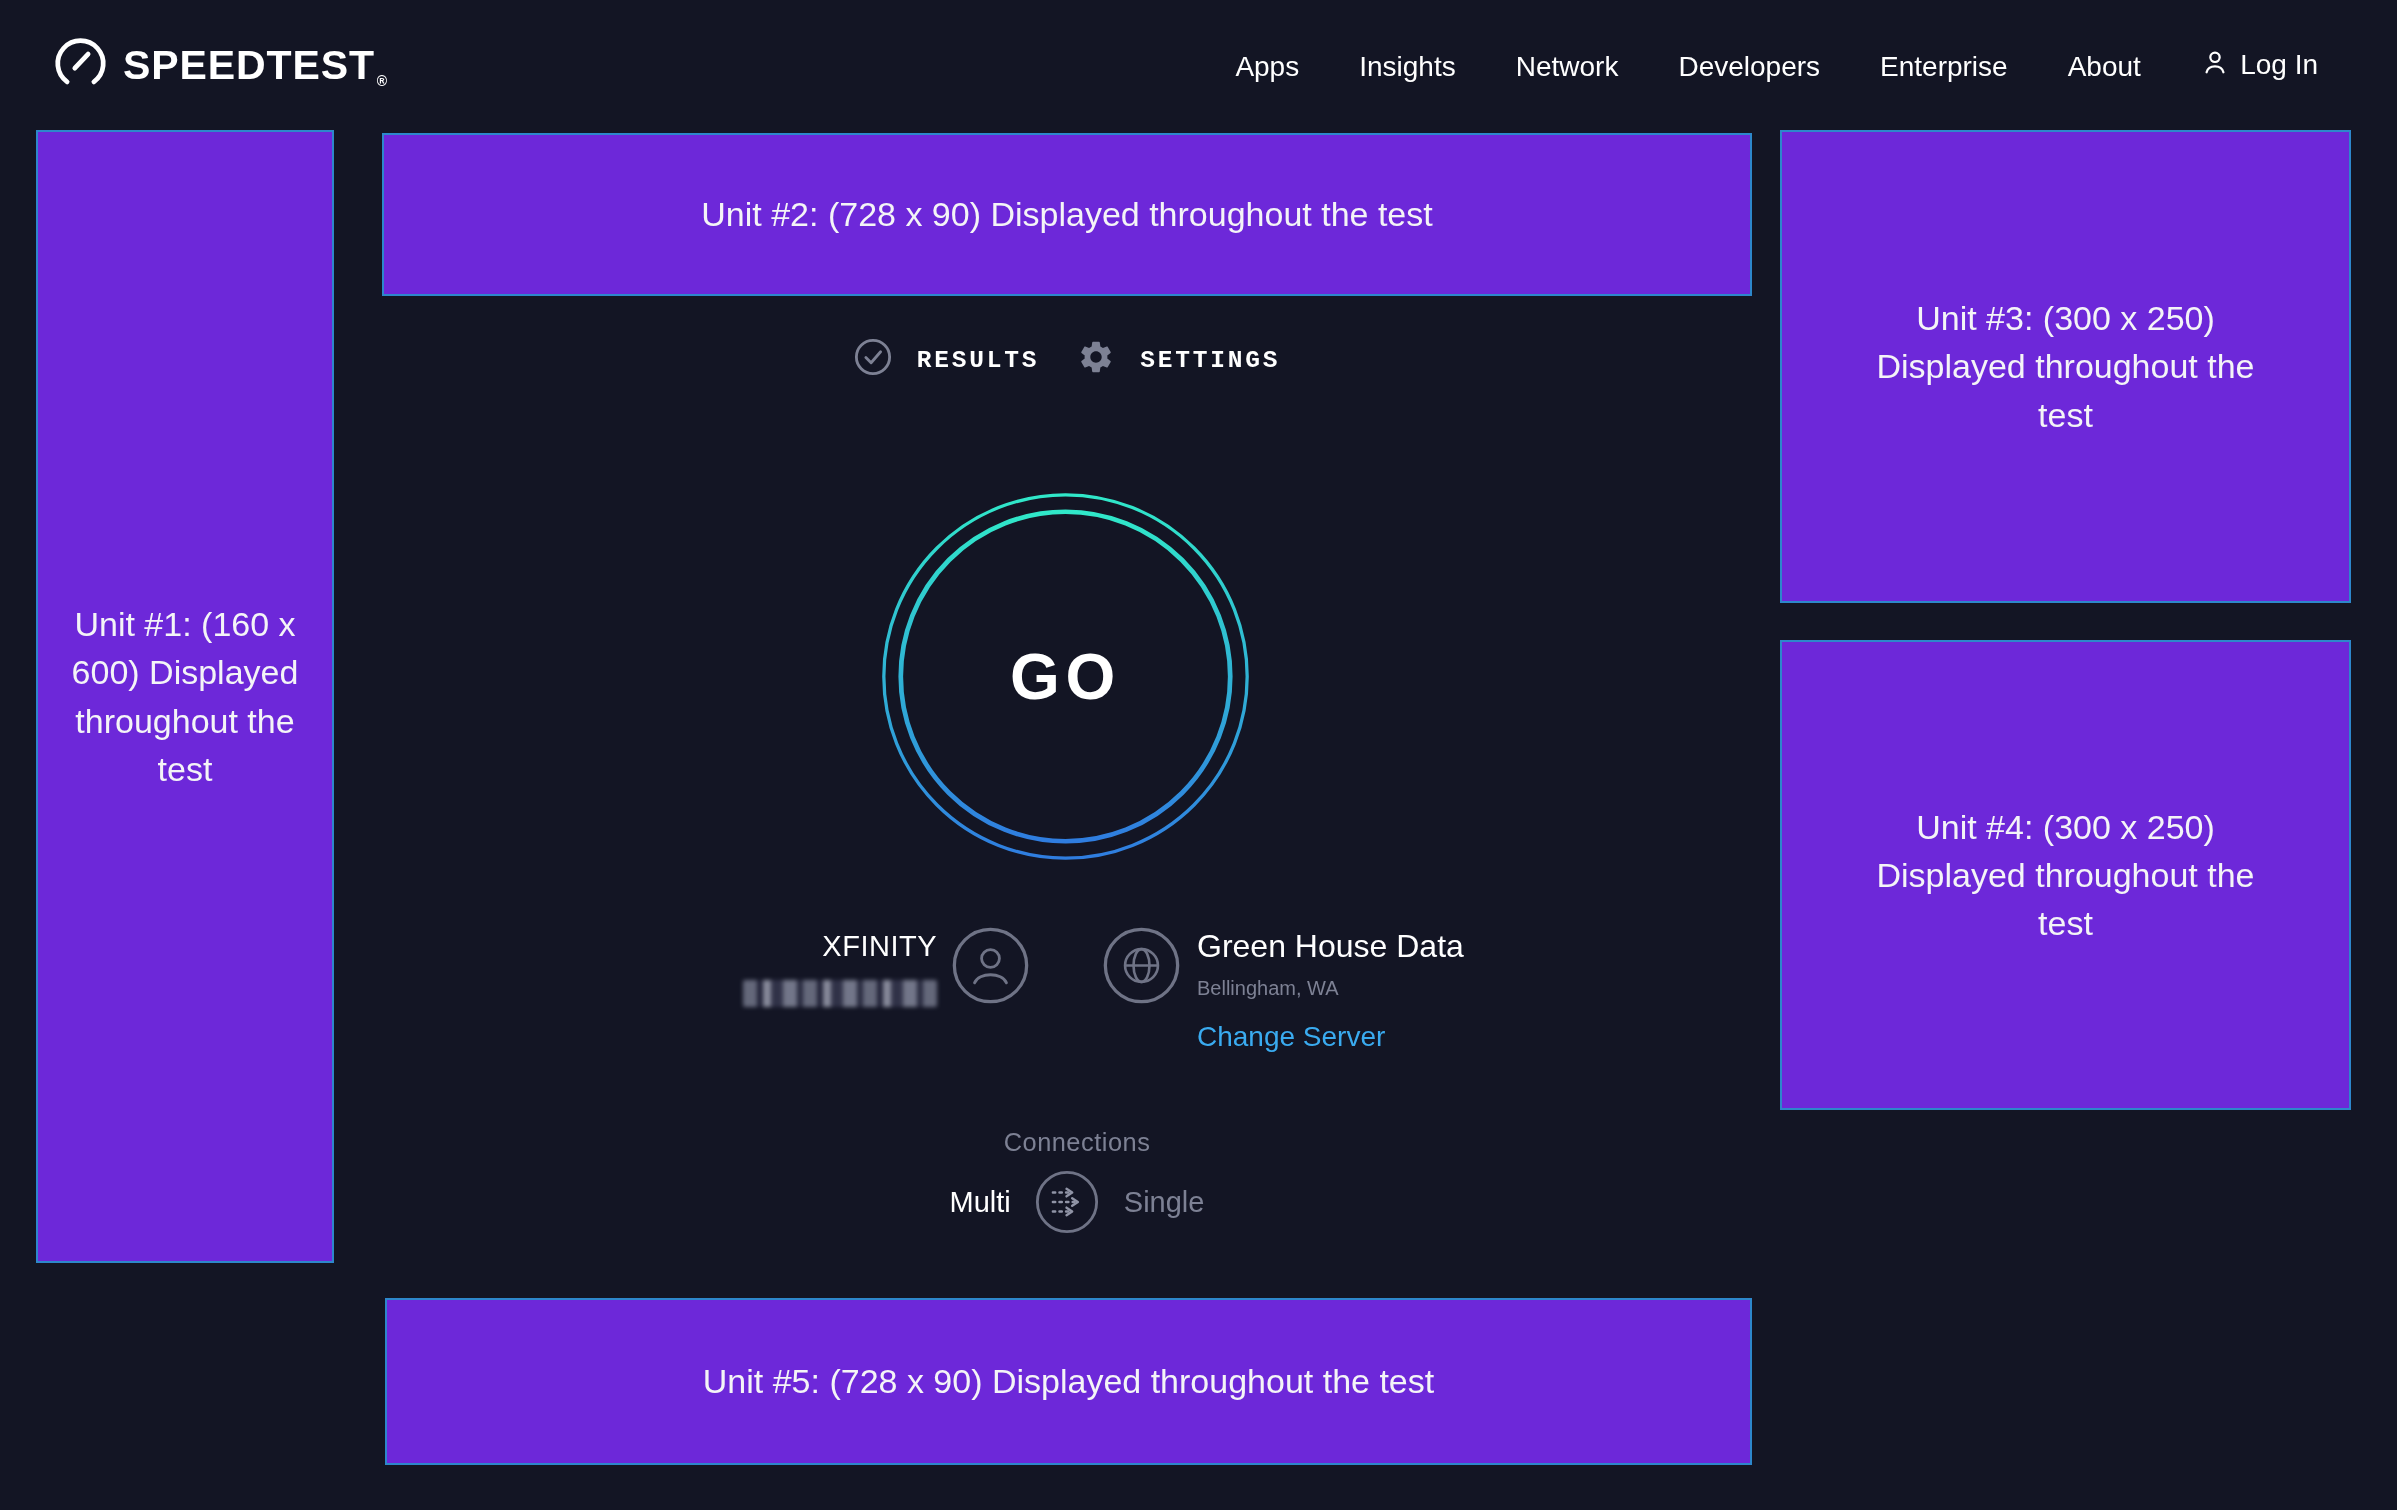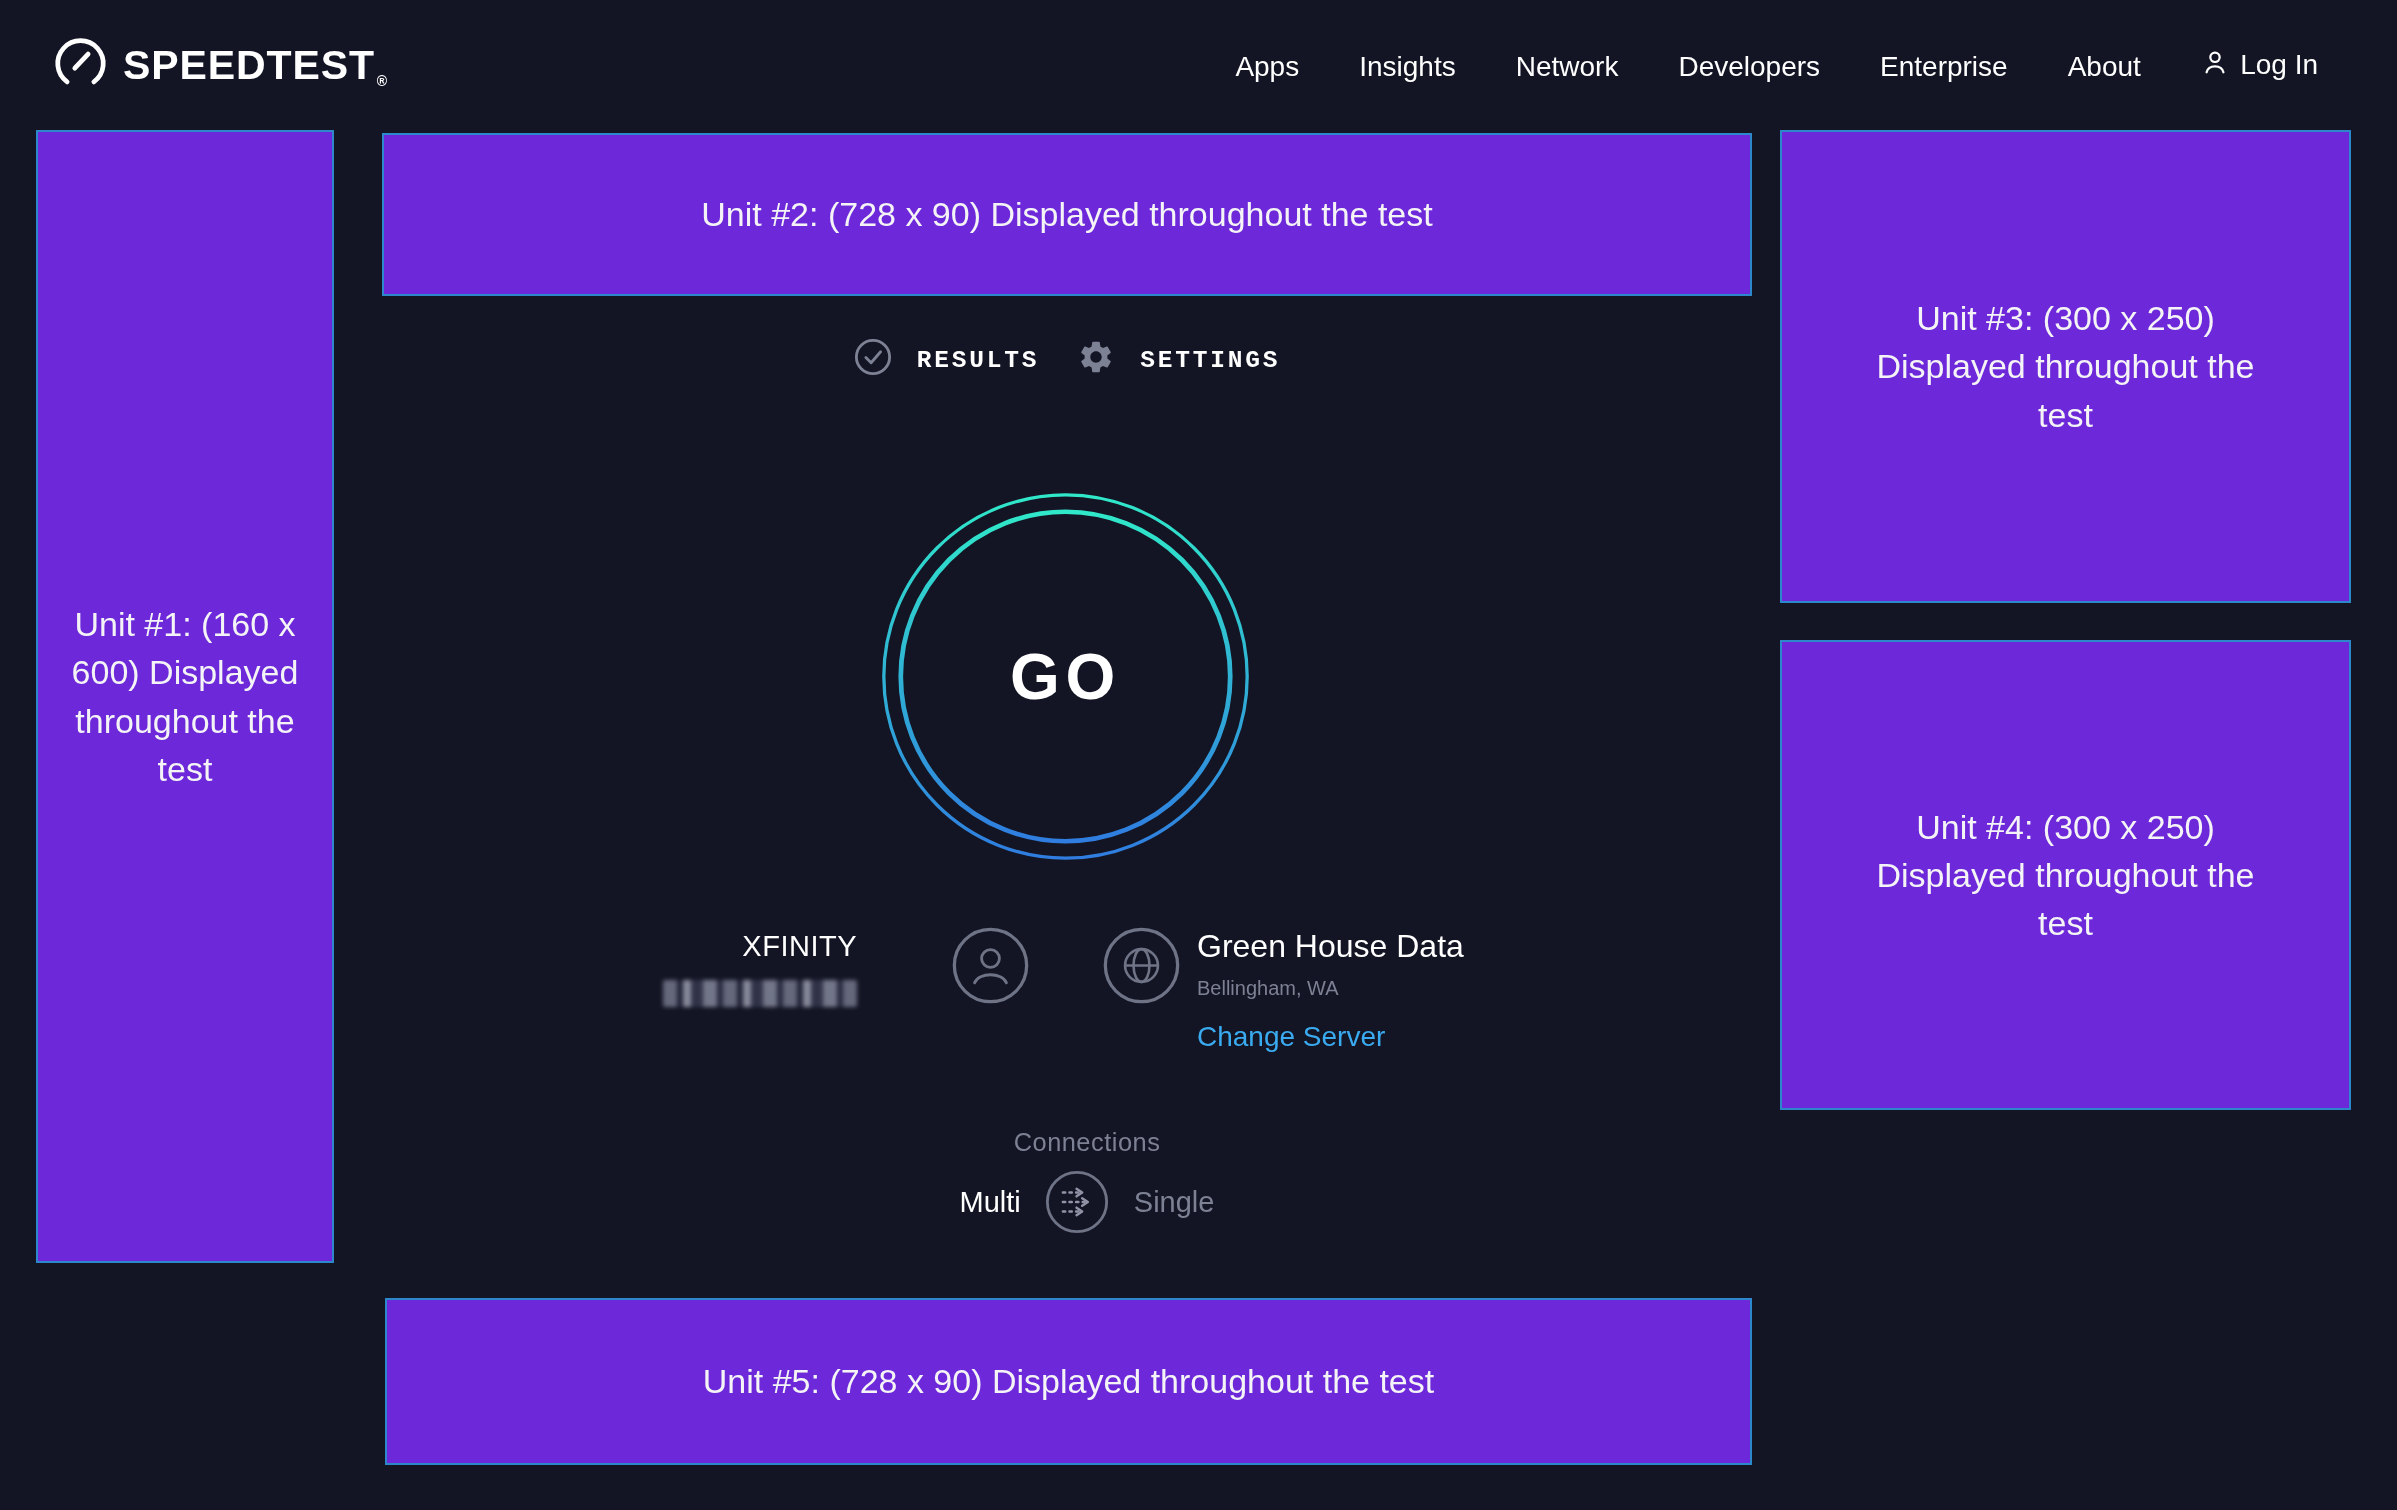--- a/index.html
+++ b/index.html
@@ -58,42 +58,42 @@
   
   .go-btn {
     position:absolute; left:881px; top:492px; width:369px; height:369px;
     border-radius:50%; cursor:pointer;
     display:flex; align-items:center; justify-content:center;
   }
   .go-rings { position:absolute; left:0; top:0; width:369px; height:369px; }
   .go-label { font-size:64px; font-weight:bold; letter-spacing:5.6px; color:#ffffff; }
 
   
-  .isp-block { position:absolute; right:1540px; top:930px; text-align:right; }
+  .isp-block { position:absolute; right:1460px; top:930px; text-align:right; }
   .isp-name { font-size:29px; font-weight:500; color:#ffffff; letter-spacing:0.5px; }
   .redacted-ip {
     width:194px; height:27px; margin-top:17px; margin-left:auto; border-radius:1.9px;
     background:
       repeating-linear-gradient(90deg,
         #6d7184 0 14px, #23253a 14px 20px, #9497a8 20px 28px,
         #34364c 28px 40px, #7d8194 40px 54px, #2b2d42 54px 60px);
     filter: blur(1.9px);
     opacity:0.9;
   }
   .icon-bubble { position:absolute; width:77px; height:77px; }
   #person-bubble { left:952px; top:927px; }
   #globe-bubble  { left:1103px; top:927px; }
   .server-block { position:absolute; left:1197px; top:928px; }
   .server-name { font-size:32px; font-weight:500; color:#ffffff; }
   .server-location { font-size:20px; color:#7d8194; margin-top:12.2px; }
   .change-server { font-size:28px; color:#3aabf0; margin-top:21px; cursor:pointer; display:inline-block; }
 
   
   .connections {
-    position:absolute; left:402px; top:1128px; width:1370px;
+    position:absolute; left:392px; top:1128px; width:1370px;
     display:flex; flex-direction:column; align-items:center; gap:13px;
   }
   .conn-label { font-size:25.4px; color:#7d8194; letter-spacing:0.5px; }
   .conn-row { display:flex; align-items:center; gap:24.5px; }
   .conn-option { font-size:29px; cursor:pointer; }
   .conn-option.active { color:#ffffff; }
   .conn-option.inactive { color:#7d8194; }
   .conn-icon { width:64px; height:64px; cursor:pointer; }
 </style>
 </head>

